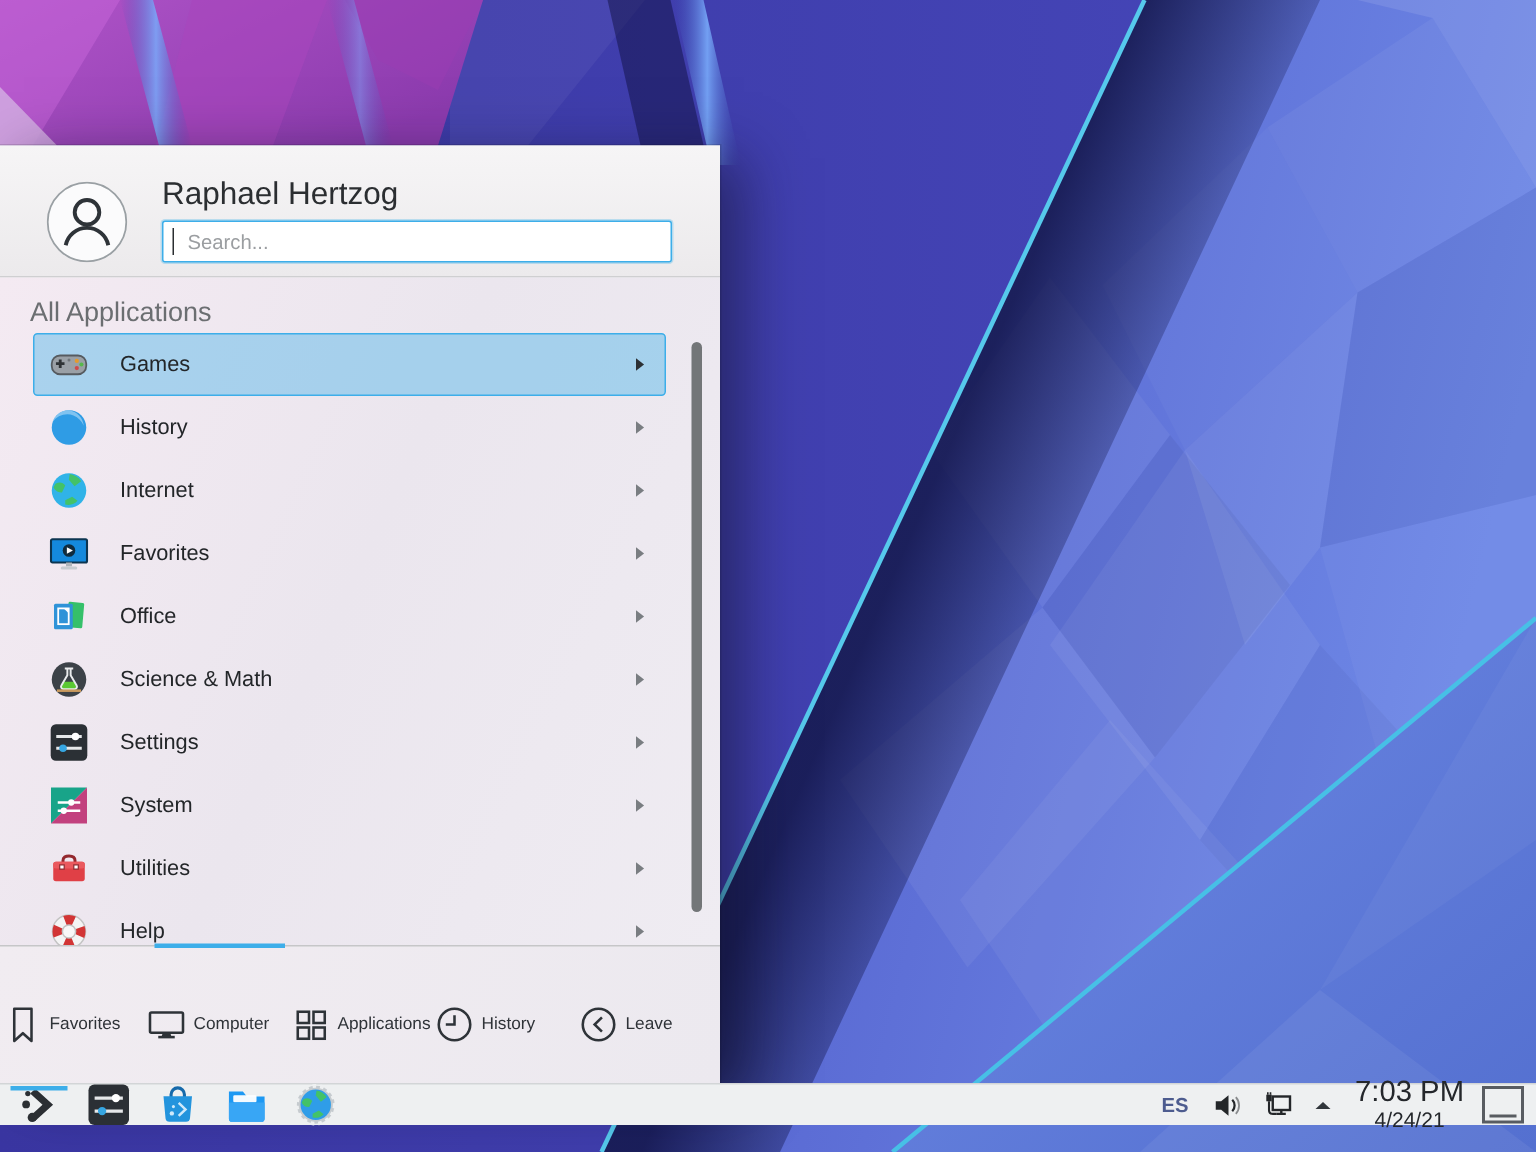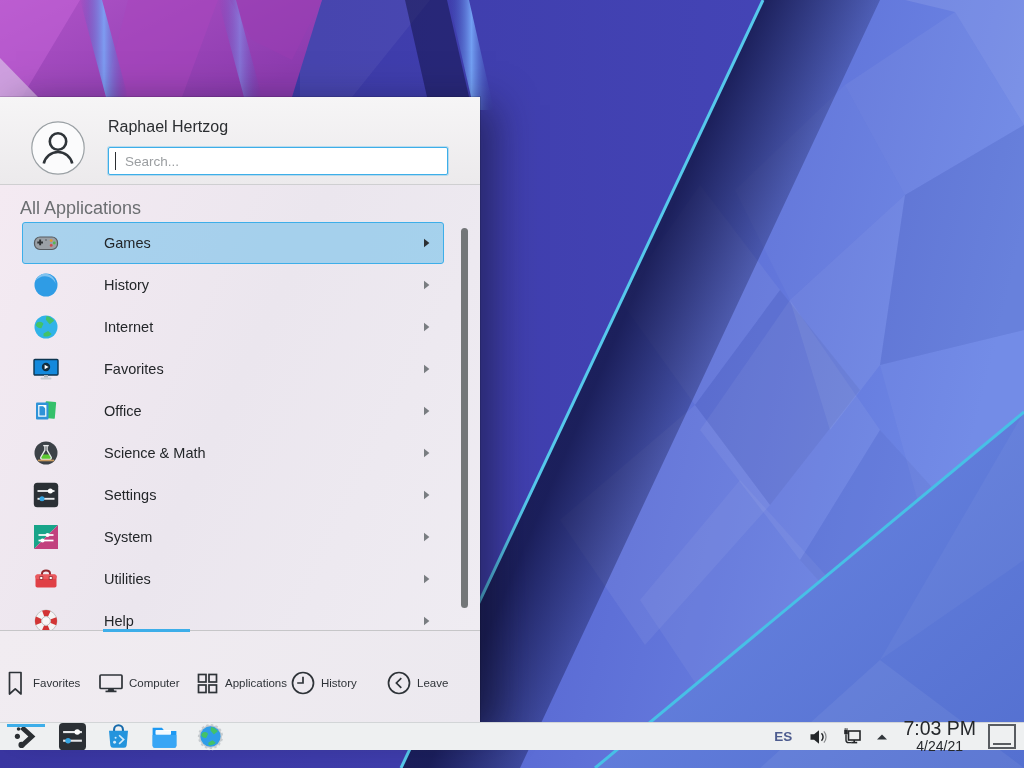--- a/index.html
+++ b/index.html
@@ -7,34 +7,34 @@
     font-family:"Liberation Sans","DejaVu Sans",sans-serif;-webkit-font-smoothing:antialiased;}
   .wallpaper{position:absolute;inset:0;display:block;}
 
   
   .launcher{position:absolute;left:0;top:97px;width:480px;height:625px;background:#eff0f1;
     box-shadow:16px 8px 36px rgba(15,15,40,.5),0 0 0 1px rgba(0,0,0,.12);}
   .lheader{position:absolute;left:0;top:0;width:100%;height:88px;box-sizing:border-box;
     background:linear-gradient(#f6f5f6,#eceaec);border-bottom:1px solid #cfcfd1;}
   .avatar{position:absolute;left:31px;top:24px;width:54px;height:54px;}
   .avatar svg{width:54px;height:54px;display:block;}
-  .uname{position:absolute;left:108px;top:21px;font-size:16px;color:#2b2e31;}
+  .uname{position:absolute;left:108px;top:21px;font-size:21px;color:#2b2e31;}
   .searchwrap{position:absolute;left:108px;top:50px;width:338px;height:26px;background:#fff;
     border:1px solid #3daee9;border-radius:2px;box-shadow:0 0 0 1px rgba(61,174,233,.3);}
   input.search{position:absolute;inset:0;width:100%;height:100%;border:0;outline:0;background:transparent;
     padding:0 16px;font-size:13.5px;color:#232629;font-family:inherit;box-sizing:border-box;}
   input.search::placeholder{color:#9b9ea1;opacity:1;}
   .caret{position:absolute;left:6px;top:4px;width:1px;height:18px;background:#2b2e31;}
 
   .lcontent{position:absolute;left:0;top:88px;width:100%;height:445px;overflow:hidden;
     background:linear-gradient(115deg,#f4eaf2 0%,#ebe6ee 48%,#efecf2 100%);}
   .seclabel{position:absolute;left:20px;top:13px;font-size:18px;color:#6b6e71;}
   #category-list{position:absolute;left:22px;top:37px;width:422px;}
   .cat-row{height:42px;box-sizing:border-box;display:flex;align-items:center;
-    padding:0 12px 0 9px;border:1px solid transparent;border-radius:3px;color:#232629;gap:24px;}
+    padding:0 12px 0 9px;border:1px solid transparent;border-radius:3px;color:#232629;}
   .cat-row.hl{background:rgba(61,174,233,.40);border-color:#3daee9;}
   .cat-ico{width:28px;height:28px;margin-right:20px;flex:none;}
   .cat-ico svg{width:28px;height:28px;display:block;}
   .cat-label{font-size:14.5px;}
   .cat-arrow{margin-left:auto;width:8px;height:10px;color:#797d81;}
   .cat-row.hl .cat-arrow{color:#2c3034;}
   .cat-arrow svg{width:8px;height:10px;display:block;}
   .scrollbar{position:absolute;left:461px;top:43px;width:7px;height:380px;background:#737678;border-radius:3.5px;}
 
   .lfooter{position:absolute;left:0;top:533px;width:100%;height:92px;box-sizing:border-box;

